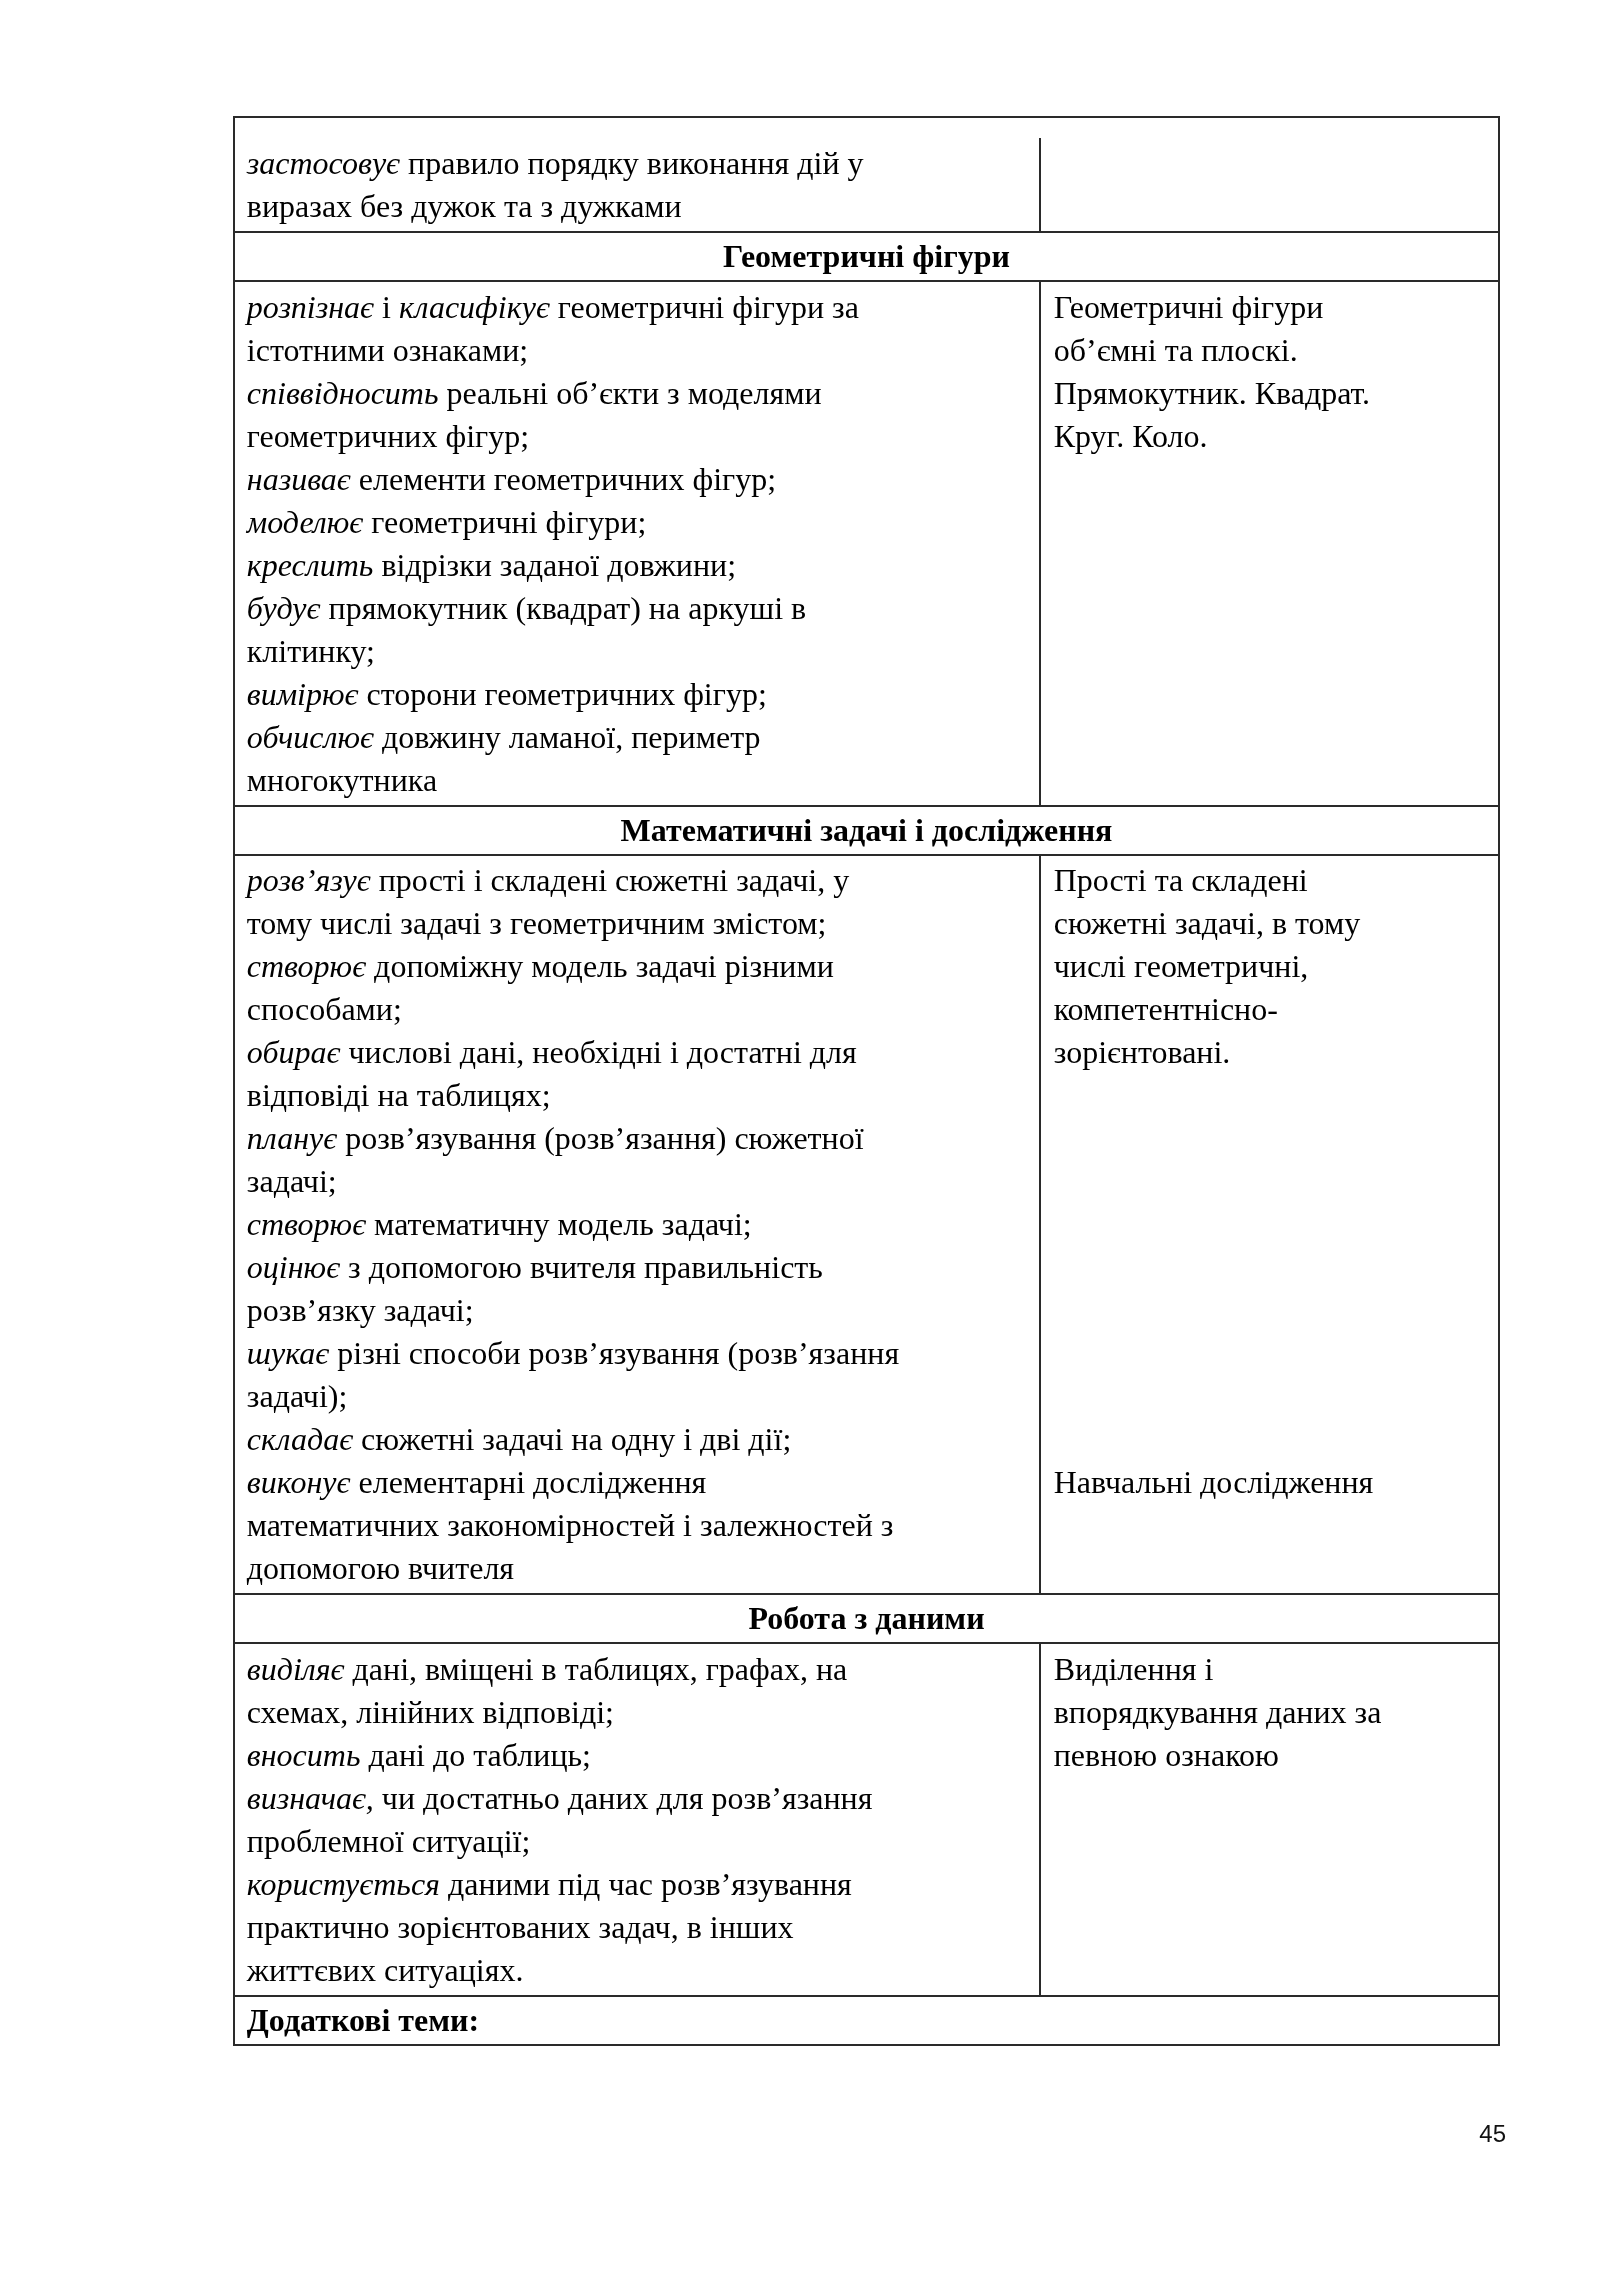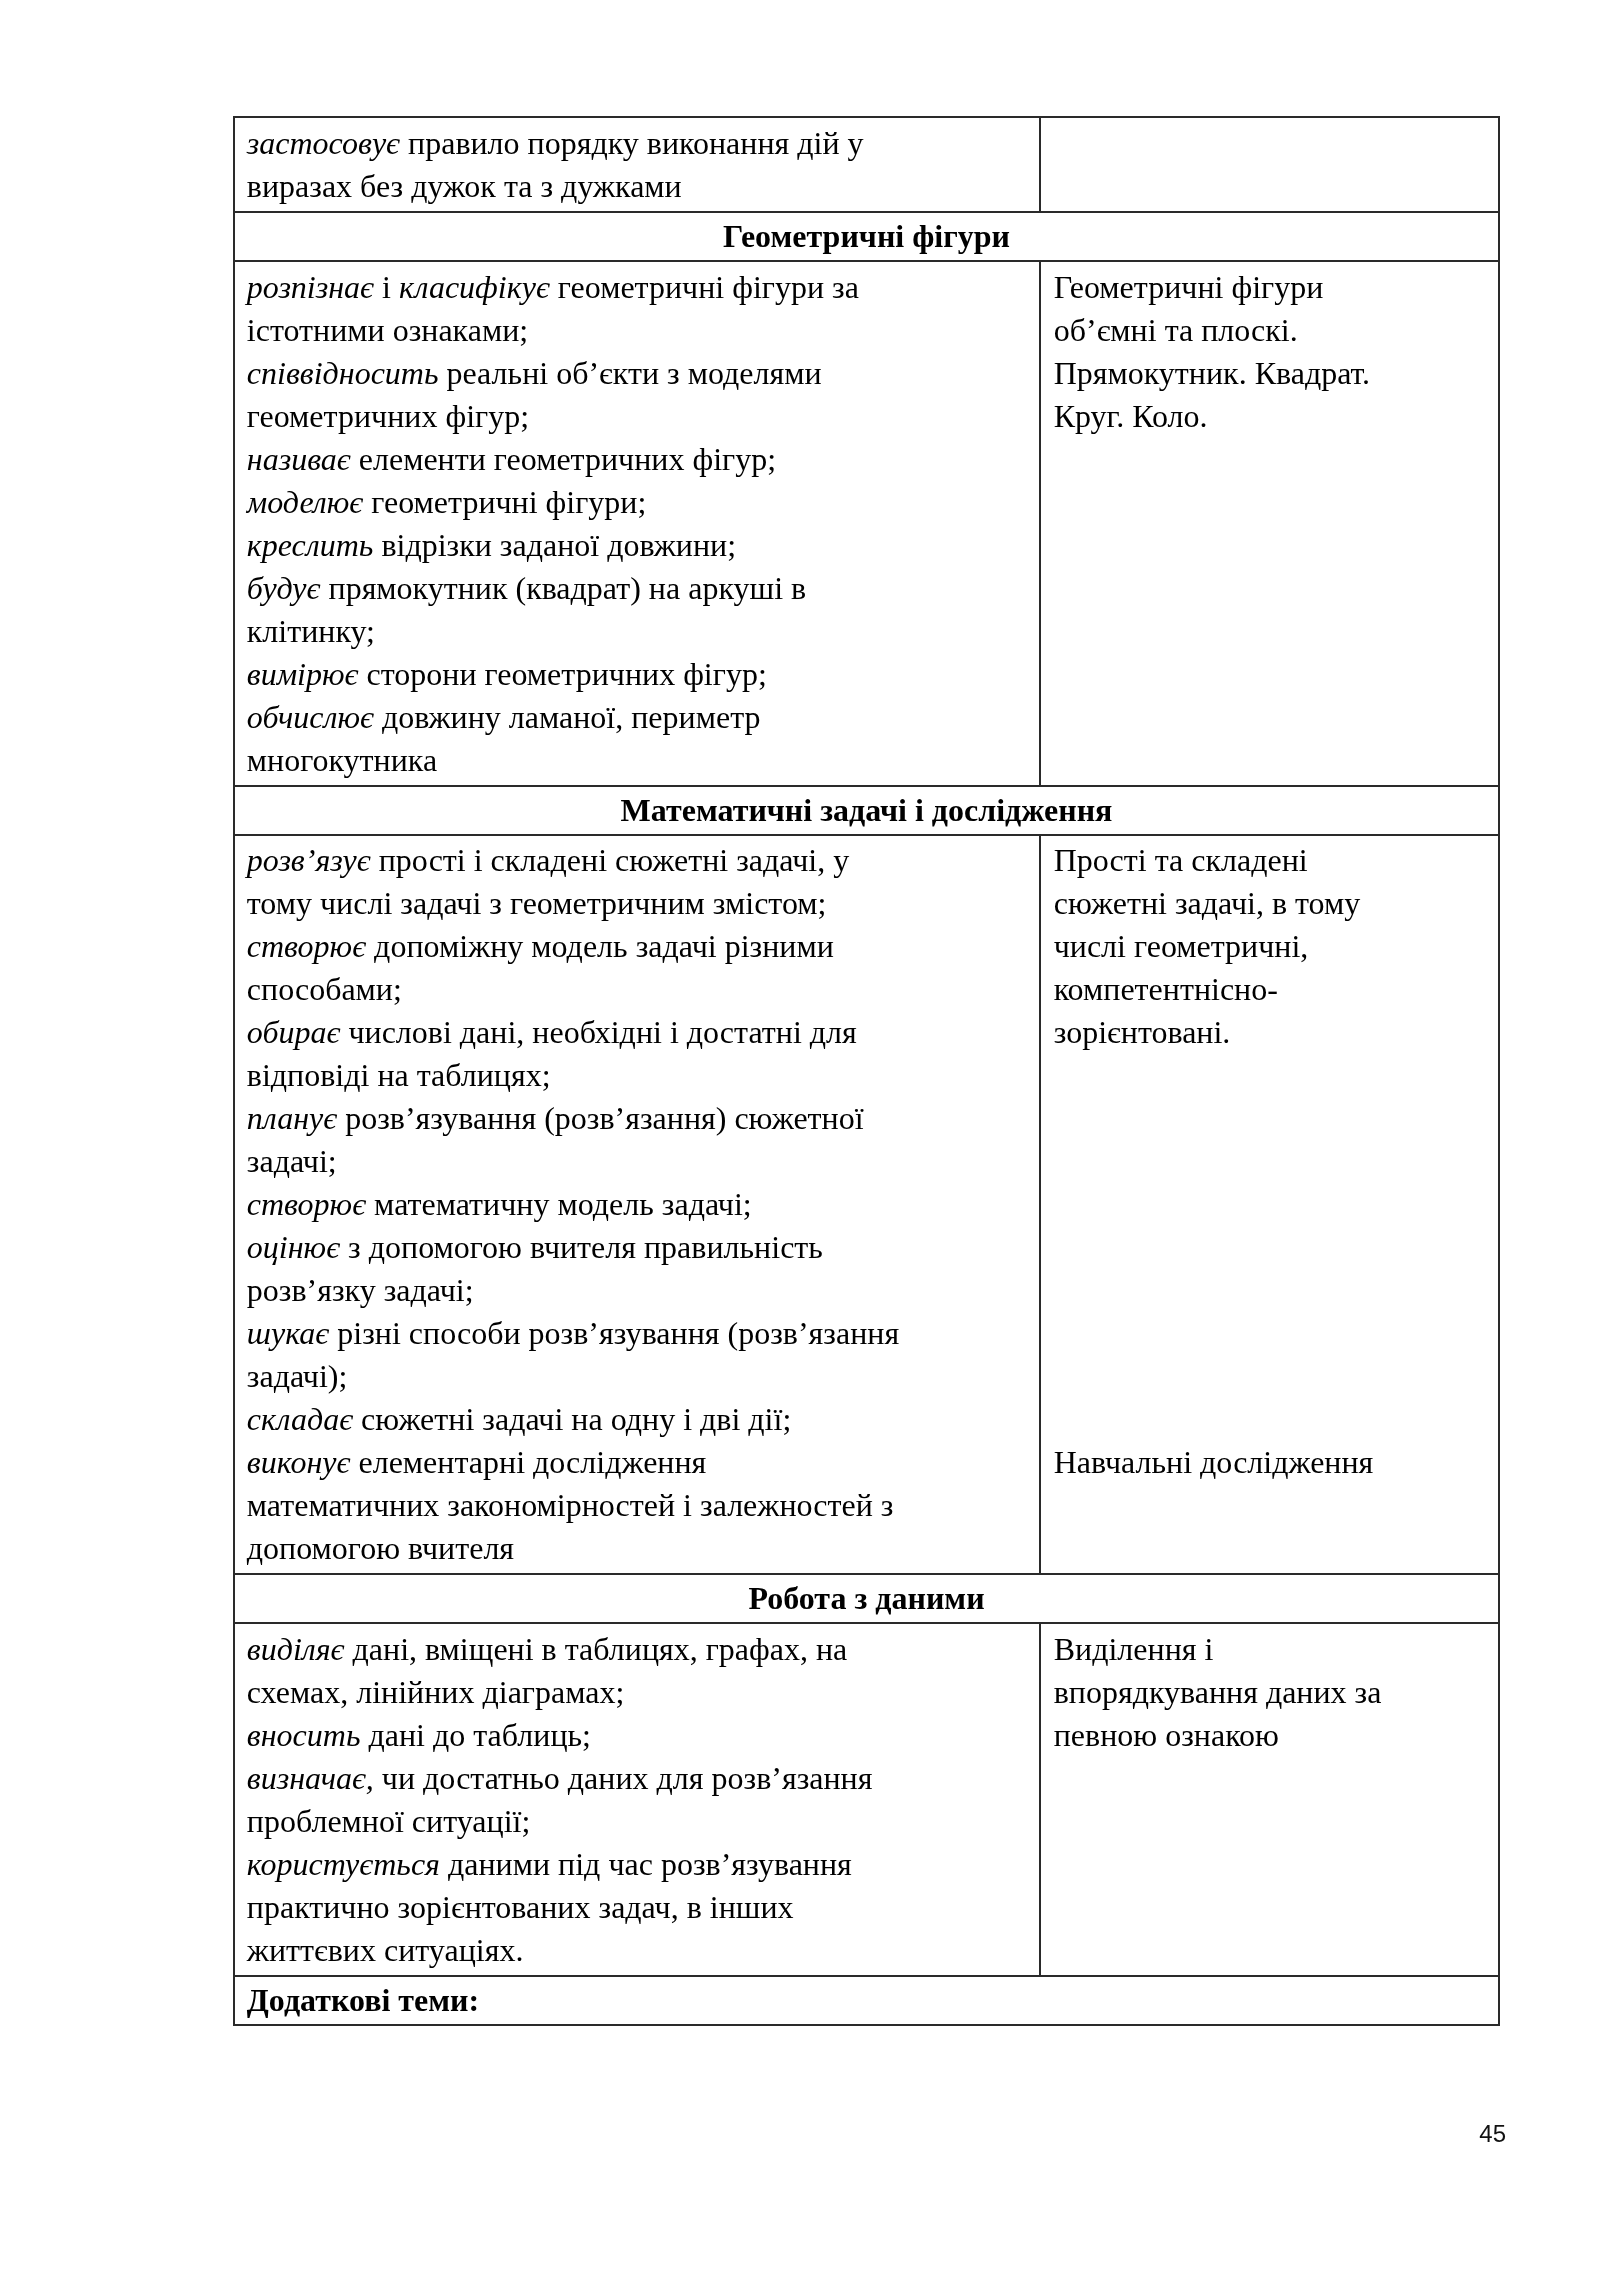--- a/index.html
+++ b/index.html
@@ -19,21 +19,21 @@
     width: 1267px;
     border: 2px solid #2a2a2a;
     box-sizing: border-box;
     background: #ffffff;
   }
   .row {
     display: flex;
     border-top: 2px solid #2a2a2a;
     align-items: stretch;
   }
-  .doc-table > div:first-child { border-top: none; }
+  .doc-table > div:first-child { border-top: none; margin-top: 20px; }
   .cell-left {
     width: 806px;
     box-sizing: border-box;
     border-right: 2px solid #2a2a2a;
     padding: 3.9px 9.8px 2.9px 11.8px;
   }
   .cell-right {
     flex: 1;
     box-sizing: border-box;
     padding: 3.9px 7.8px 2.9px 12.7px;
@@ -141,21 +141,21 @@
           <div class="line">&nbsp;</div>
           <div class="line">&nbsp;</div>
           <div class="line">&nbsp;</div>
           <div class="line"><span>Навчальні дослідження</span></div>
         </div>
       </div>
       <div class="section-row">Робота з даними</div>
       <div class="row">
         <div class="cell-left">
           <div class="line"><span class="em">виділяє</span><span> дані, вміщені в таблицях, графах, на</span></div>
-          <div class="line"><span>схемах, лінійних діаграмах;</span></div>
+          <div class="line"><span>схемах, лінійних відповіді;</span></div>
           <div class="line"><span class="em">вносить</span><span> дані до таблиць;</span></div>
           <div class="line"><span class="em">визначає,</span><span> чи достатньо даних для розв’язання</span></div>
           <div class="line"><span>проблемної ситуації;</span></div>
           <div class="line"><span class="em">користується</span><span> даними під час розв’язування</span></div>
           <div class="line"><span>практично зорієнтованих задач, в інших</span></div>
           <div class="line"><span>життєвих ситуаціях.</span></div>
         </div>
         <div class="cell-right">
           <div class="line"><span>Виділення і</span></div>
           <div class="line"><span>впорядкування даних за</span></div>

